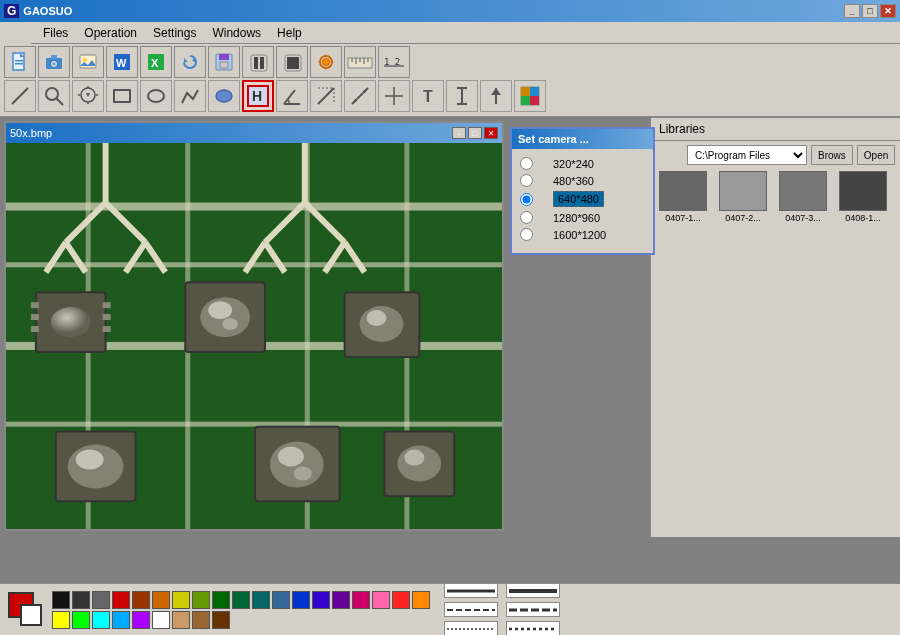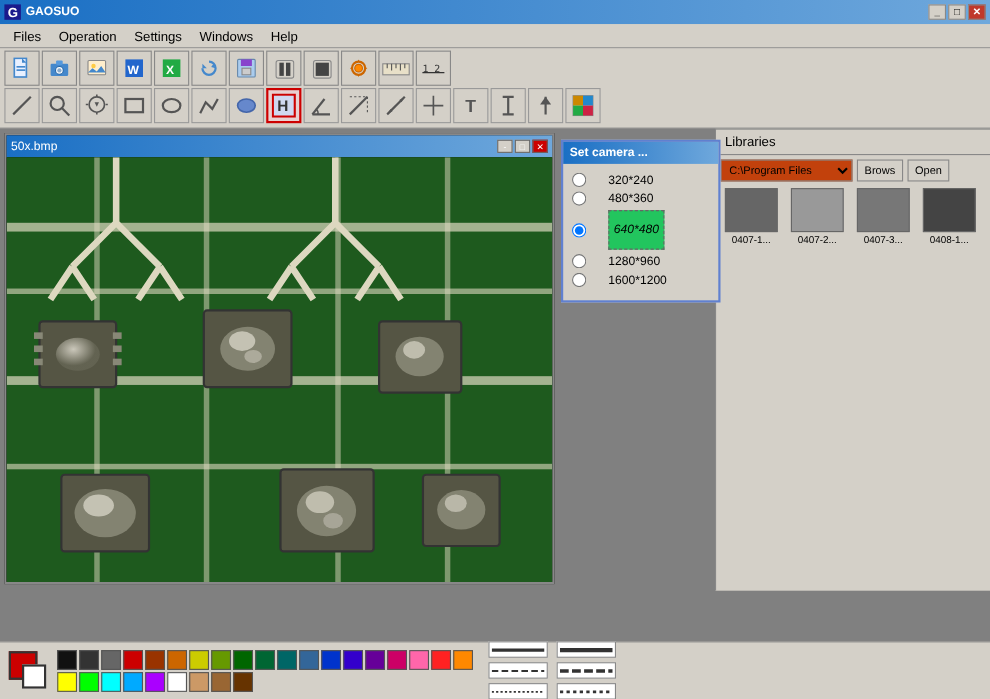--- a/index.html
+++ b/index.html
@@ -30,20 +30,21 @@
     .tb-close { background: #c0392b; color: white; }
     
     
     .menu-bar {
       background: #d4d0c8;
       height: 22px;
       display: flex;
       align-items: center;
       padding: 0 4px;
       border-bottom: 1px solid #888;
+      margin-left: 31px;
     }
     .menu-item {
       padding: 2px 8px;
       cursor: pointer;
       font-size: 12px;
     }
     
     
     .toolbar-container {
       background: #d4d0c8;
@@ -199,22 +200,23 @@
       display: flex;
       align-items: center;
       gap: 4px;
       margin-bottom: 6px;
     }
     .lib-path-input {
       width: 120px;
       height: 20px;
       font-size: 10px;
       padding: 1px 3px;
-      background: #c2410c;
+      background: #ffffff;
       border: 1px solid #888;
+      margin-left: 32px;
     }
     .lib-path-btn {
       height: 20px;
       padding: 0 6px;
       font-size: 10px;
       background: #d4d0c8;
       border: 1px solid #888;
       cursor: pointer;
     }
     .lib-thumbnails {
@@ -597,21 +599,21 @@
       <div class="radio-option">
         <input type="radio" name="resolution" id="r320" style="">
         <label for="r320">320*240</label>
       </div>
       <div class="radio-option">
         <input type="radio" name="resolution" id="r480" style="">
         <label for="r480">480*360</label>
       </div>
       <div class="radio-option">
         <input type="radio" name="resolution" id="r640" checked="" style="">
-        <label for="r640" style="border:1px dashed #666; padding:11px 4px; background:#22c55e;font-style:italic;">640*480</label>
+        <label for="r640" style="border:1px dashed #666; padding:1px 4px; background:#0369a1;">640*480</label>
       </div>
       <div class="radio-option">
         <input type="radio" name="resolution" id="r1280" style="">
         <label for="r1280">1280*960</label>
       </div>
       <div class="radio-option">
         <input type="radio" name="resolution" id="r1600" style="">
         <label for="r1600">1600*1200</label>
       </div>
     </div>

